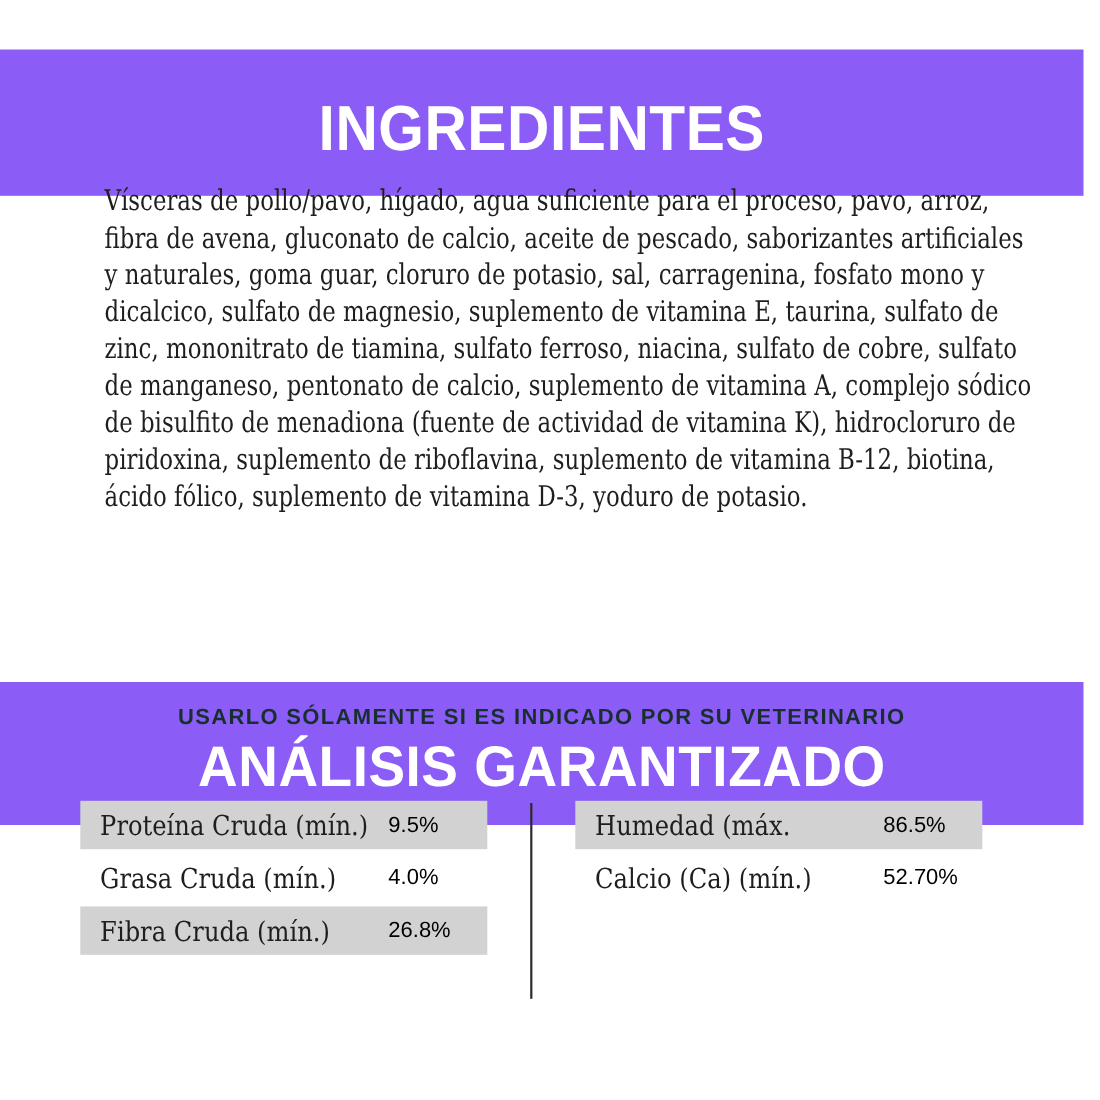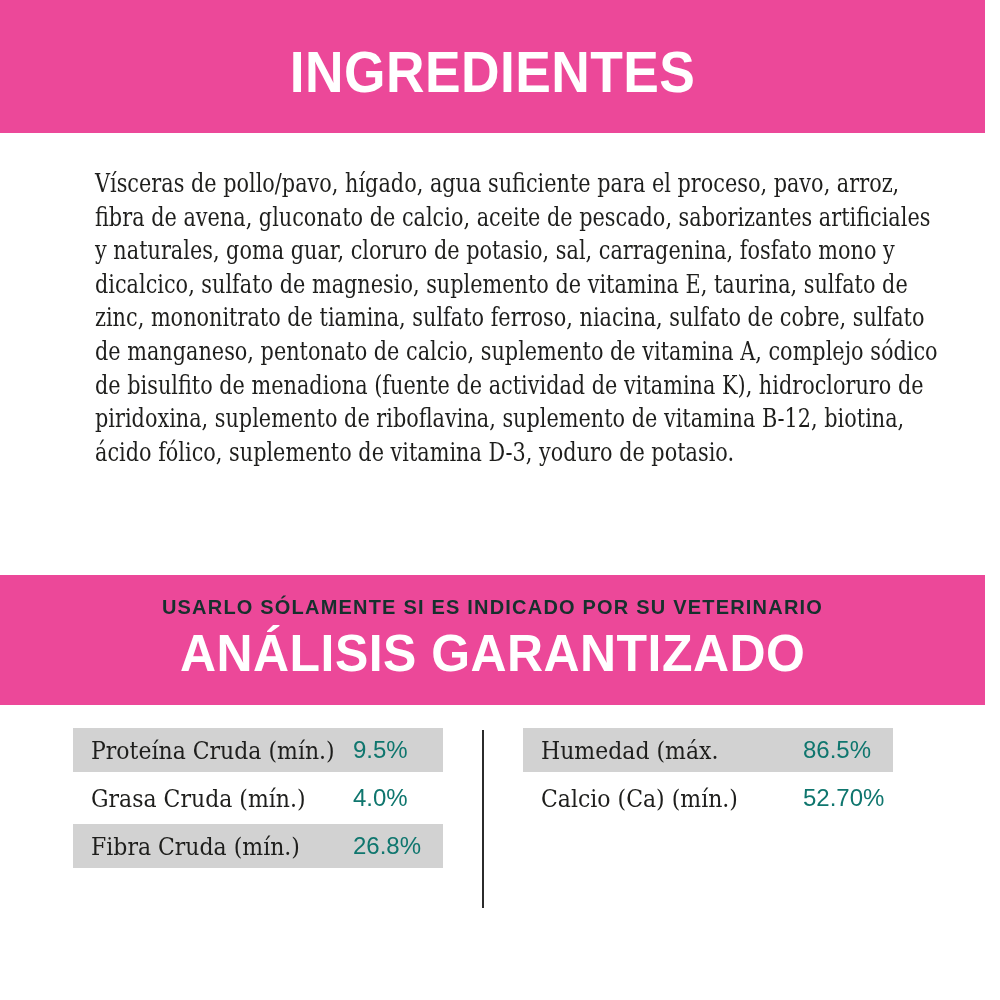--- a/index.html
+++ b/index.html
@@ -8,22 +8,23 @@
     height: 1000px;
     background: #ffffff;
     position: relative;
     font-family: "Liberation Sans", sans-serif;
     overflow: hidden;
   }
   .band {
     position: absolute;
     left: 0;
     right: 15px;
-    background: #ec4899;
+    background: #8b5cf6;
     color: #ffffff;
+    margin-top: 45px;
   }
   .band-top {
     top: 0;
     height: 133px;
     display: flex;
     align-items: center;
     justify-content: center;
   }
   .band-top h1 {
     margin: 0;
@@ -114,22 +115,22 @@
     font-size: 25px;
     color: #1e1e1c;
     transform: scaleX(0.88);
     transform-origin: left center;
     white-space: nowrap;
   }
   .row-value {
     position: absolute;
     left: 280px;
     font-family: "Liberation Sans", sans-serif;
-    font-size: 24px;
-    color: #0f766e;
+    font-size: 20px;
+    color: #000000;
     white-space: nowrap;
   }
 </style>
 </head>
 <body>
 
 <header class="band band-top">
   <h1>INGREDIENTES</h1>
 </header>
 

